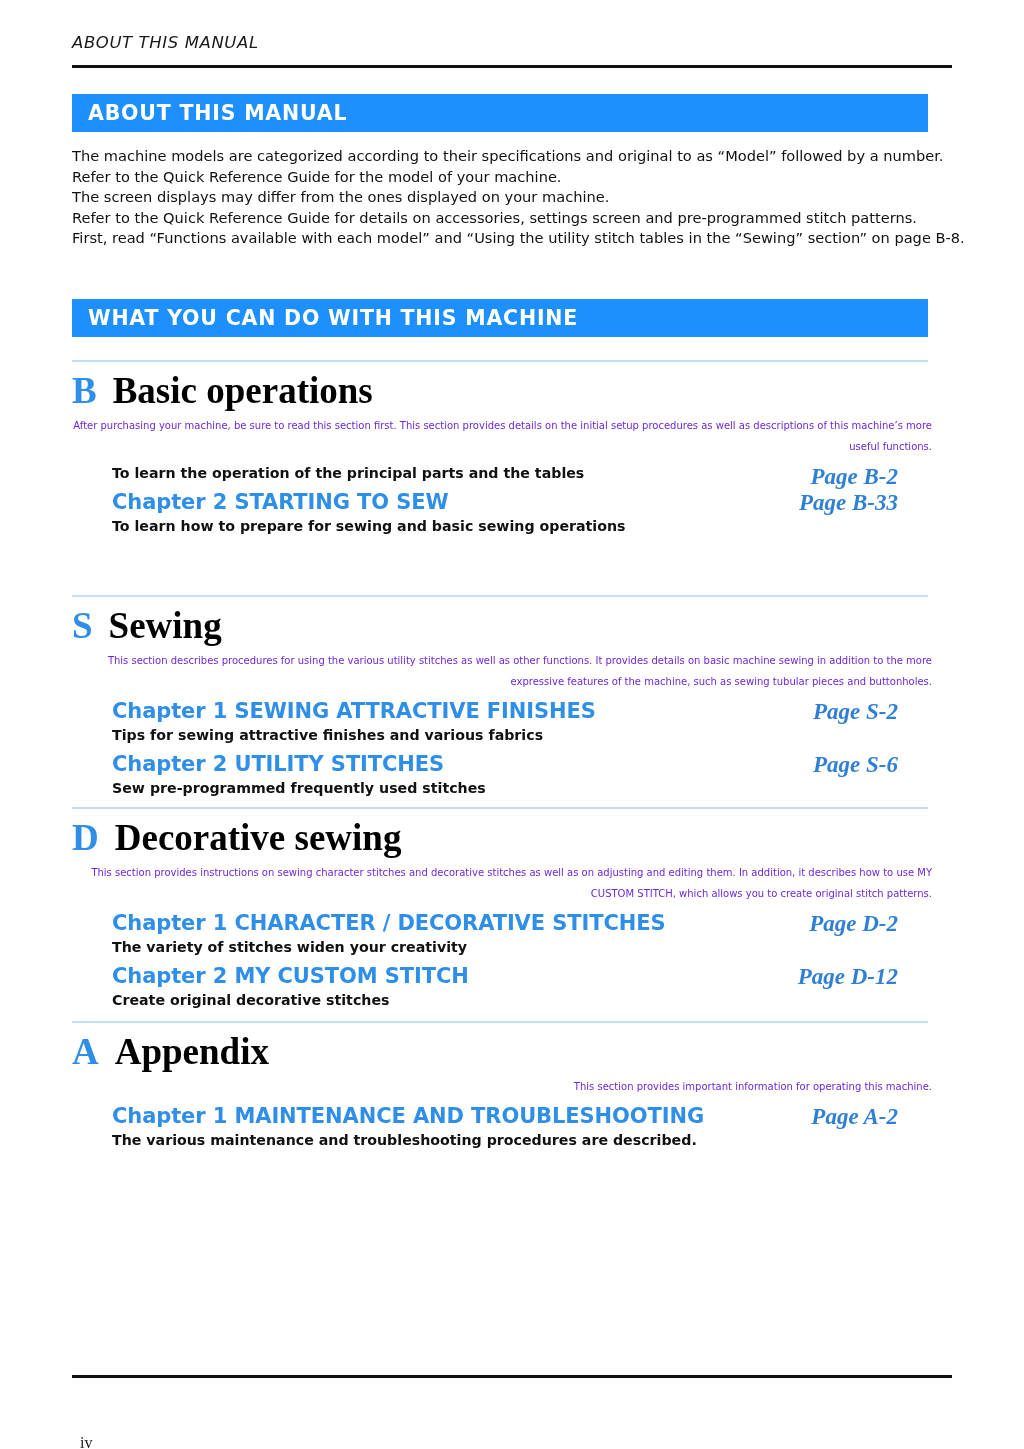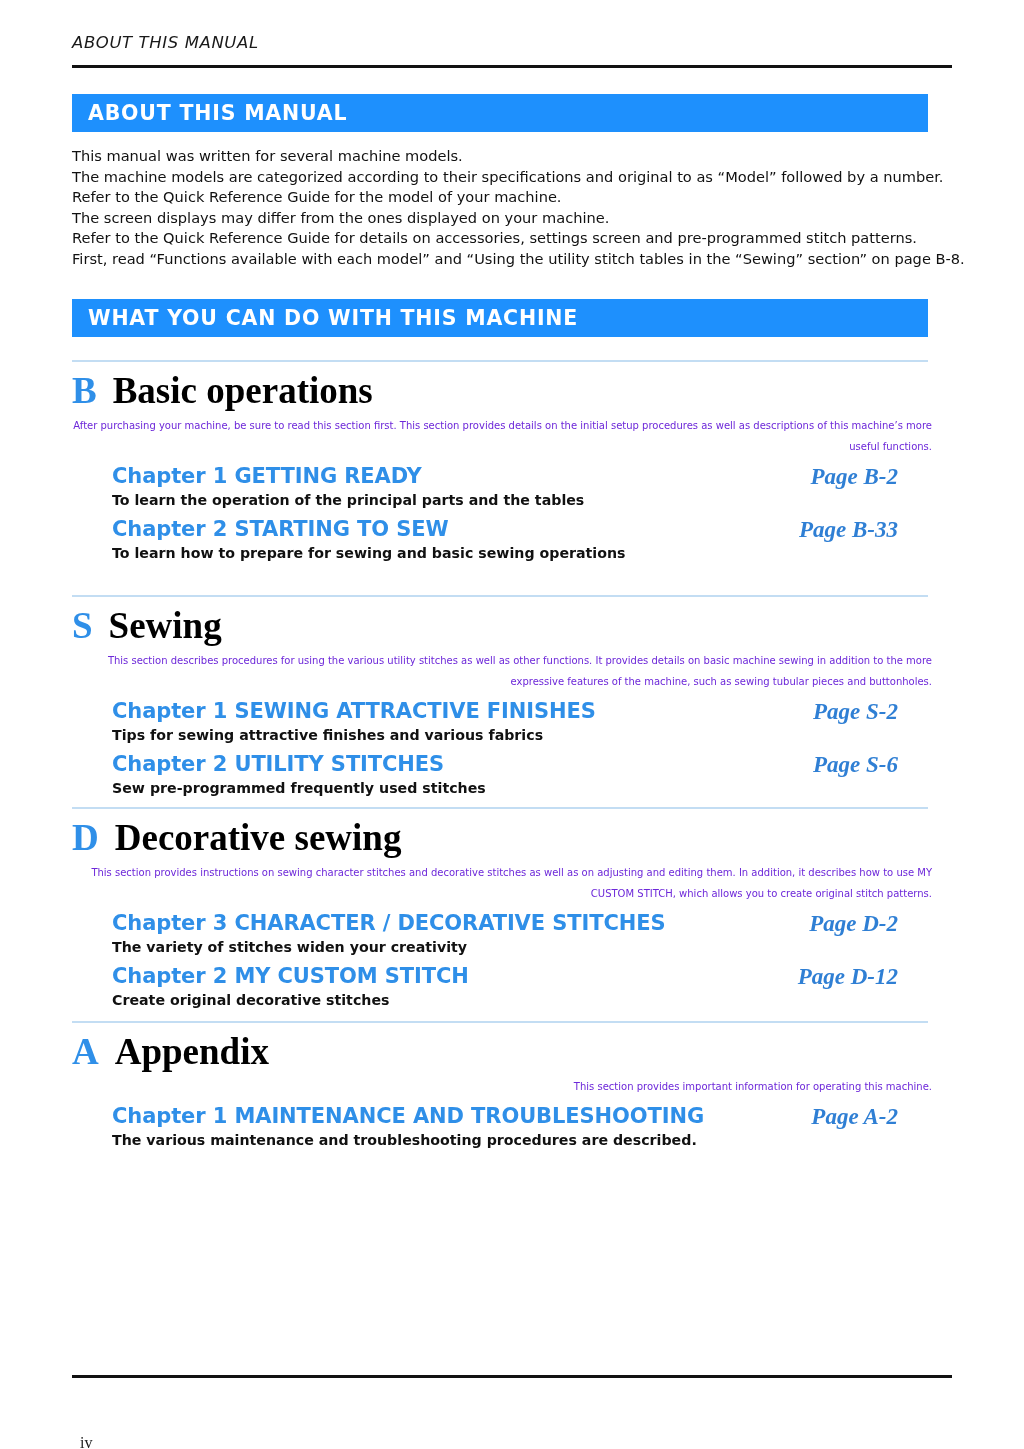--- a/index.html
+++ b/index.html
@@ -186,38 +186,36 @@
 <div class="page">
 
   <div class="running-header">ABOUT THIS MANUAL</div>
   <div class="header-rule"></div>
 
   <div class="banner" id="banner-about">
     <span class="banner-text">ABOUT THIS MANUAL</span>
   </div>
 
   <div class="intro" id="intro-block">
-      <div>This manual was written for several machine models.</div>
       <div>The machine models are categorized according to their specifications and original to as “Model” followed by a number.</div>
       <div>Refer to the Quick Reference Guide for the model of your machine.</div>
       <div>The screen displays may differ from the ones displayed on your machine.</div>
       <div>Refer to the Quick Reference Guide for details on accessories, settings screen and pre-programmed stitch patterns.</div>
       <div>First, read “Functions available with each model” and “Using the utility stitch tables in the “Sewing” section” on page B-8.</div>
     </div>
 
   <div class="banner" id="banner-what">
     <span class="banner-text">WHAT YOU CAN DO WITH THIS MACHINE</span>
   </div>
 
   <div class="section" id="sec-basic">
       <div class="section-rule"></div>
       <div class="section-title"><span class="section-letter">B</span><span>Basic operations</span></div>
       <div class="section-desc">After purchasing your machine, be sure to read this section first. This section provides details on the initial setup procedures as well as descriptions of this machine’s more useful functions.</div>
       <div class="chapter">
-        <div class="chapter-title">Chapter 1 GETTING READY</div>
         <div class="chapter-sub">To learn the operation of the principal parts and the tables</div>
         <div class="chapter-page">Page B-2</div>
       </div>
       <div class="chapter">
         <div class="chapter-title">Chapter 2 STARTING TO SEW</div>
         <div class="chapter-sub">To learn how to prepare for sewing and basic sewing operations</div>
         <div class="chapter-page">Page B-33</div>
       </div>
     </div>
   <div class="section" id="sec-sewing">
@@ -233,21 +231,21 @@
         <div class="chapter-title">Chapter 2 UTILITY STITCHES</div>
         <div class="chapter-sub">Sew pre-programmed frequently used stitches</div>
         <div class="chapter-page">Page S-6</div>
       </div>
     </div>
   <div class="section" id="sec-decorative">
       <div class="section-rule"></div>
       <div class="section-title"><span class="section-letter">D</span><span>Decorative sewing</span></div>
       <div class="section-desc">This section provides instructions on sewing character stitches and decorative stitches as well as on adjusting and editing them. In addition, it describes how to use MY CUSTOM STITCH, which allows you to create original stitch patterns.</div>
       <div class="chapter">
-        <div class="chapter-title">Chapter 3 CHARACTER / DECORATIVE STITCHES</div>
+        <div class="chapter-title">Chapter 1 CHARACTER / DECORATIVE STITCHES</div>
         <div class="chapter-sub">The variety of stitches widen your creativity</div>
         <div class="chapter-page">Page D-2</div>
       </div>
       <div class="chapter">
         <div class="chapter-title">Chapter 2 MY CUSTOM STITCH</div>
         <div class="chapter-sub">Create original decorative stitches</div>
         <div class="chapter-page">Page D-12</div>
       </div>
     </div>
   <div class="section" id="sec-appendix">

